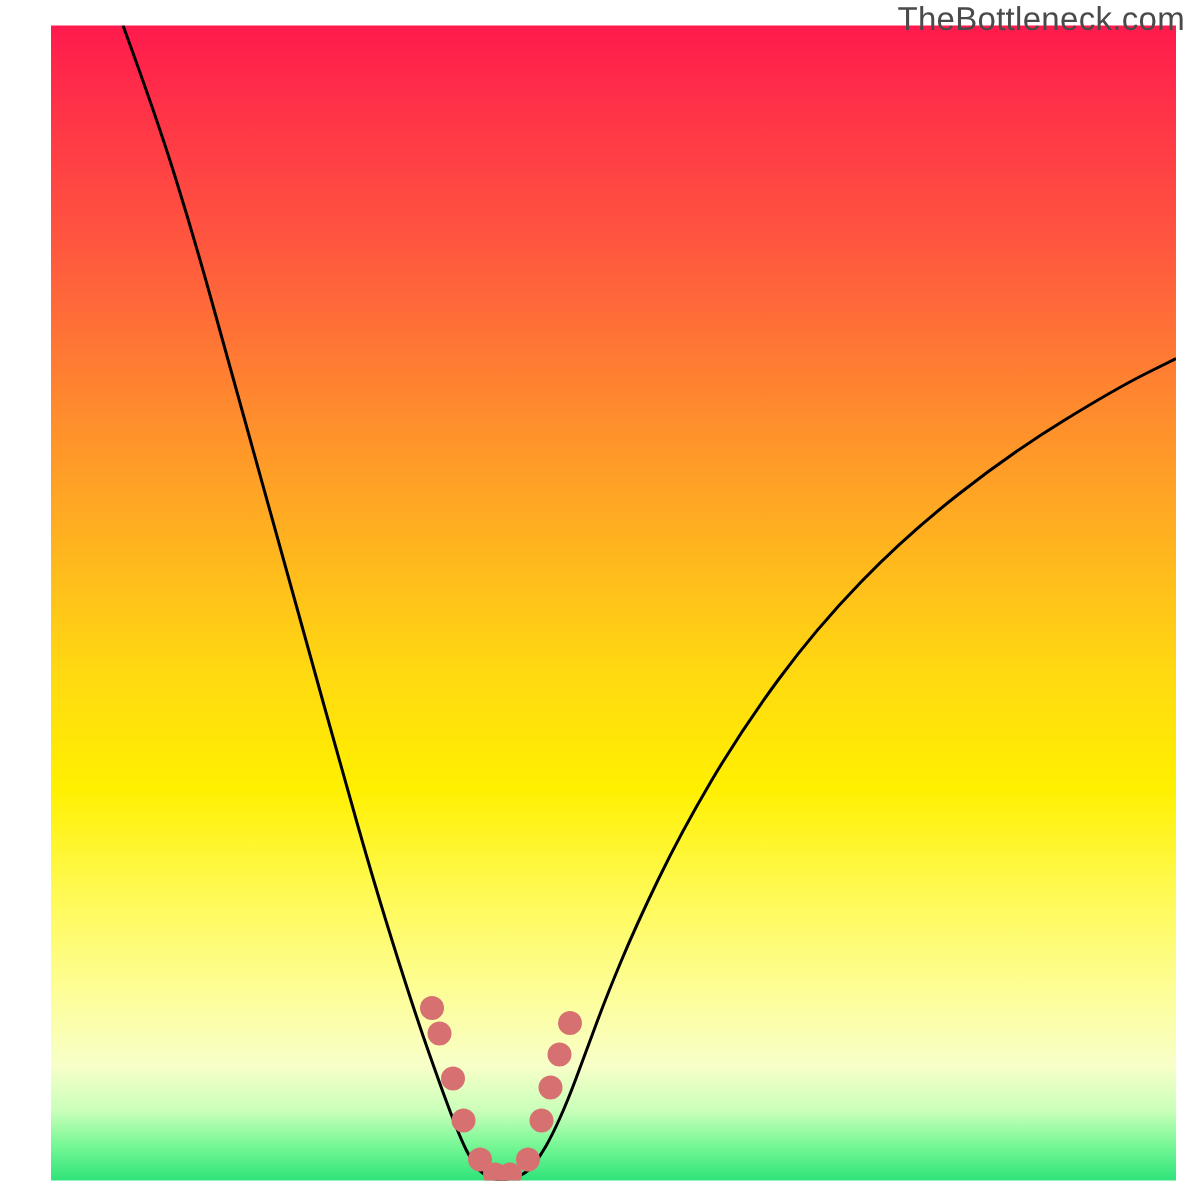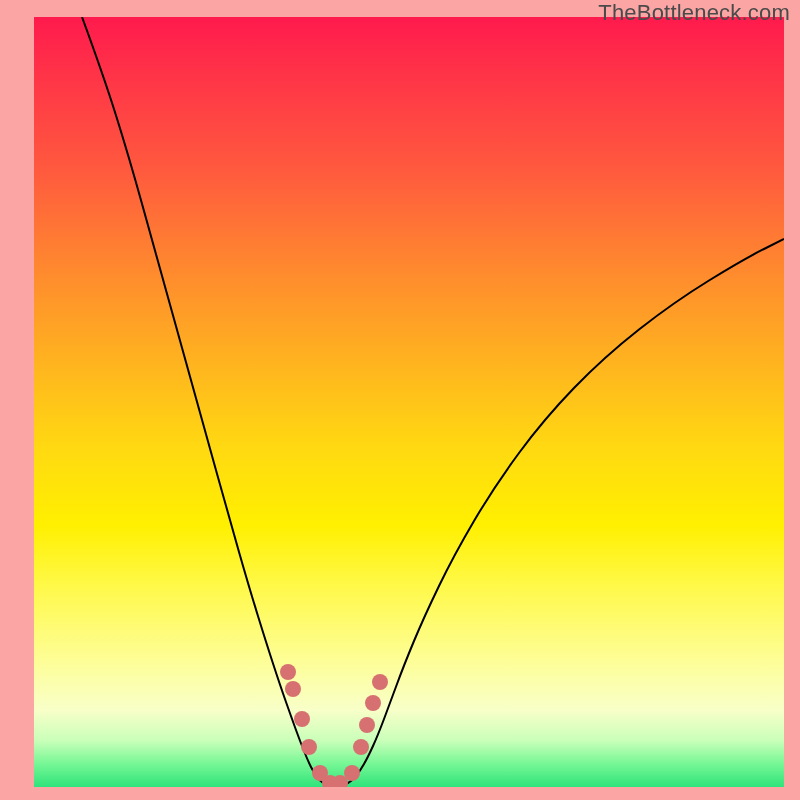--- a/index.html
+++ b/index.html
@@ -8,21 +8,21 @@
     width: 800px;
     height: 800px;
     overflow: hidden;
     background: #000;
     font-family: Arial, Helvetica, sans-serif;
   }
   .frame {
     position: relative;
     width: 800px;
     height: 800px;
-    background: #fca5a5;
+    background: #ffffff;
   }
   .plot-area {
     position: absolute;
     left: 34px;
     top: 17px;
     width: 750px;
     height: 770px;
     background: linear-gradient(
       to bottom,
       #ff1a4d 0%,

